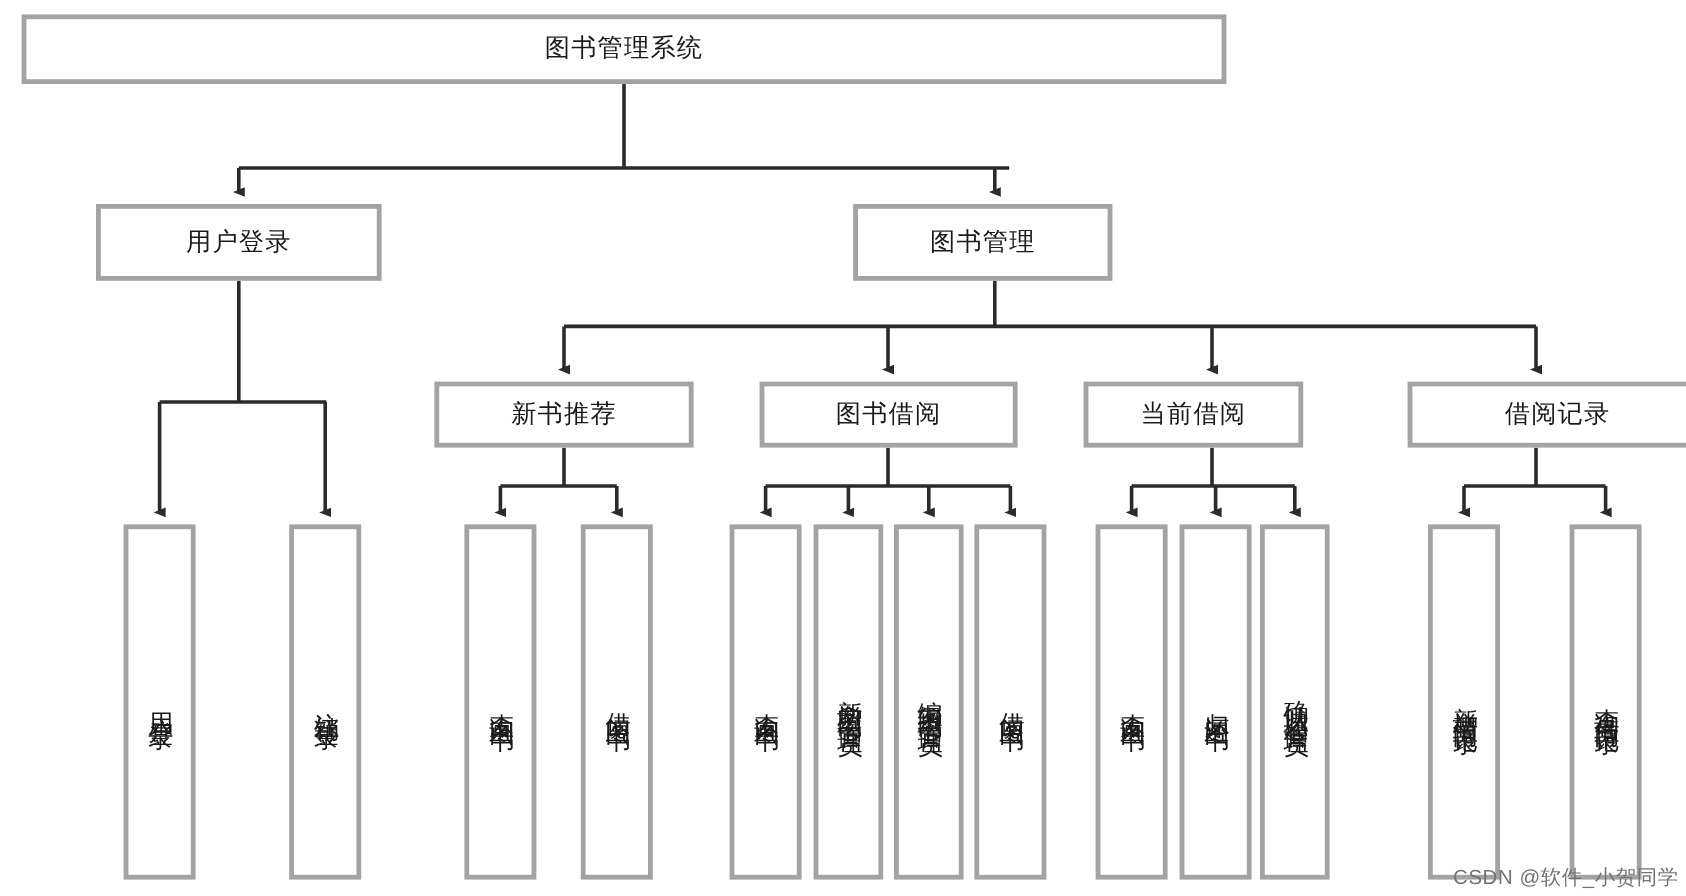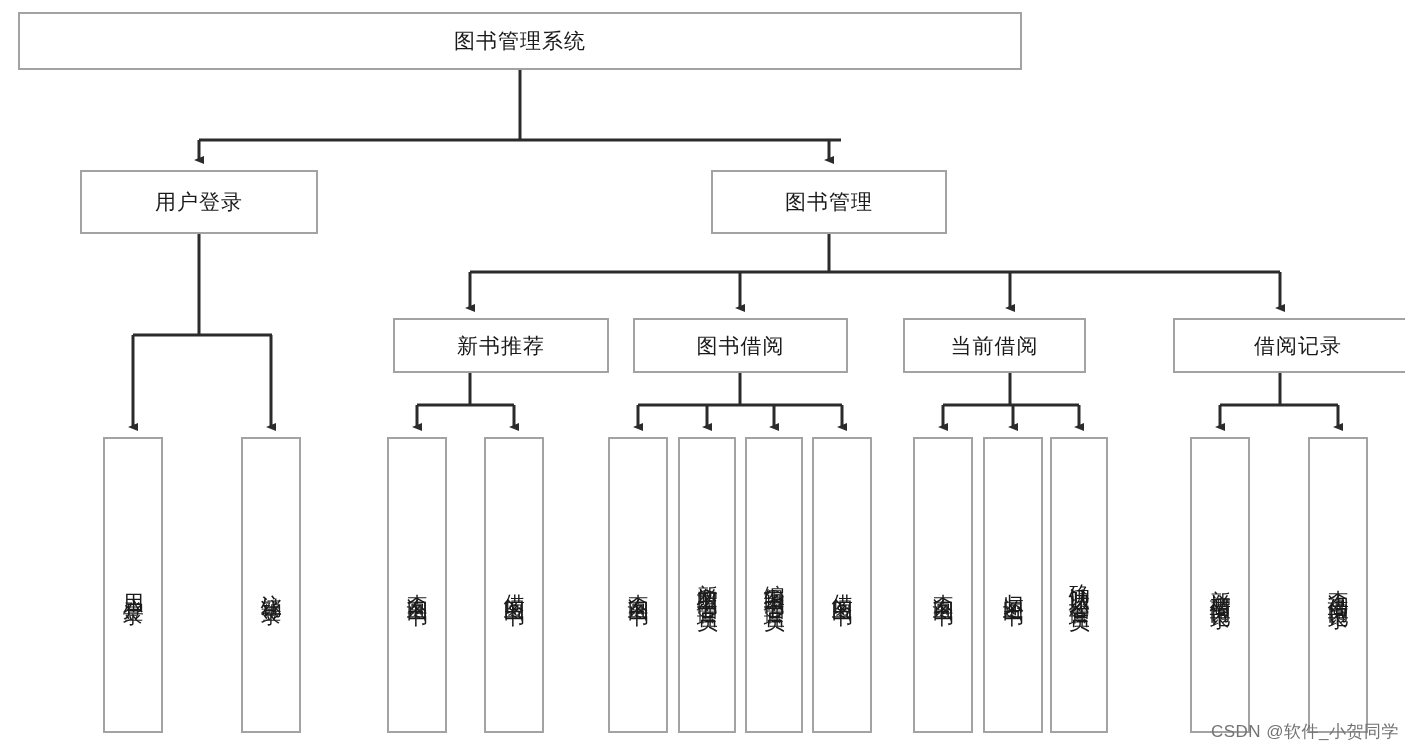--- a/index.html
+++ b/index.html
@@ -23,21 +23,21 @@
     left: 0;
     top: 0;
     width: 1405px;
     height: 747px;
     pointer-events: none;
   }
   .node {
     position: absolute;
     box-sizing: border-box;
     background: #ffffff;
-    border: 2px solid #a3a3a3;
+    border: 4px solid #a3a3a3;
     display: flex;
     align-items: center;
     justify-content: center;
     color: #1a1a1a;
   }
   .node.h {
     
   }
   .node.h .label {
     font-size: 21px;
@@ -123,25 +123,25 @@
     </g>
   </svg>
 
   <div class="node h" style="left:18px; top:12px; width:1004px; height:58px;">
     <span class="label">图书管理系统</span>
   </div>
 
   <div class="node h" style="left:80px; top:170px; width:238px; height:64px;">
     <span class="label">用户登录</span>
   </div>
-  <div class="node h" style="left:711px; top:170px; width:236px; height:64px;">
+  <div class="node h" style="left:711px; top:170px; width:216px; height:64px;">
     <span class="label">图书管理</span>
   </div>
 
-  <div class="node h" style="left:362px; top:318px; width:216px; height:55px;margin-left:31px;">
+  <div class="node h" style="left:362px; top:318px; width:216px; height:55px;">
     <span class="label">新书推荐</span>
   </div>
   <div class="node h" style="left:633px; top:318px; width:215px; height:55px;">
     <span class="label">图书借阅</span>
   </div>
   <div class="node h" style="left:903px; top:318px; width:183px; height:55px;">
     <span class="label">当前借阅</span>
   </div>
   <div class="node h" style="left:1173px; top:318px; width:250px; height:55px;">
     <span class="label">借阅记录</span>

